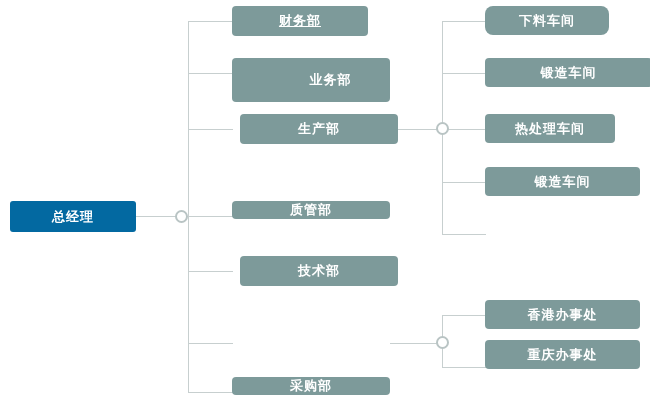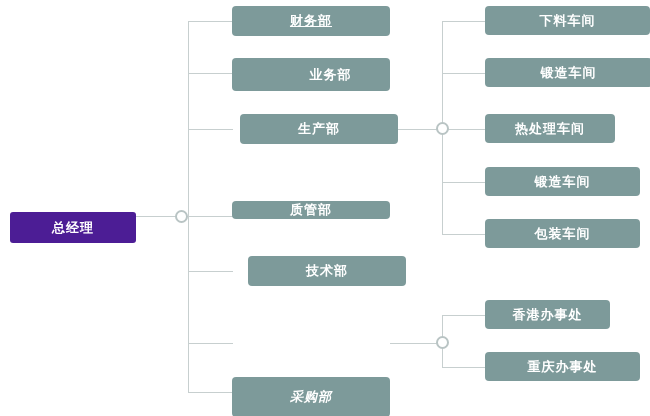--- a/index.html
+++ b/index.html
@@ -23,25 +23,24 @@
     box-sizing: border-box;
     display: flex;
     align-items: center;
     justify-content: center;
     border-radius: 4px;
     font-size: 13px;
     letter-spacing: 1px;
     white-space: nowrap;
   }
   .node.root {
-    background: #4c1d95;
+    background: #0369a1;
     color: #ffffff;
     font-weight: bold;
     border-radius: 3px;
-    margin-top: 11px;
   }
   .node.dept {
     background: #7d9a9a;
     color: #ffffff;
     font-weight: bold;
   }
   .connector {
     position: absolute;
     background: #c7cfcf;
   }
@@ -84,40 +83,39 @@
   <div class="connector vline" style="left:442px; top:315px; height:52px;"></div>
   <div class="connector hline" style="left:442px; top:315px; width:44px;"></div>
   <div class="connector hline" style="left:442px; top:367px; width:44px;"></div>
 
   <div class="junction" style="left:175px; top:210px;"></div>
   <div class="junction" style="left:436px; top:122px;"></div>
   <div class="junction" style="left:436px; top:336px;"></div>
 
   <div class="node root" style="left:10px; top:201px; width:126px; height:31px;">总经理</div>
 
-  <div class="node dept" style="left:232px; top:6px; width:158px; height:30px;text-decoration:underline;">财务部</div>
+  <div class="node dept" style="left:232px; top:6px; width:136px; height:30px;text-decoration:underline;">财务部</div>
 
-  <div class="node dept" style="left:232px; top:58px; width:158px; height:33px;padding-left:39px;">业务部</div>
+  <div class="node dept" style="left:232px; top:58px; width:158px; height:44px;padding-left:39px;">业务部</div>
 
   <div class="node dept" style="left:232px; top:114px; width:158px; height:30px;margin-left:8px;">生产部</div>
 
   <div class="node dept" style="left:232px; top:201px; width:158px; height:18px;">质管部</div>
 
-  <div class="node dept" style="left:248px; top:256px; width:158px; height:30px;">技术部</div>
+  <div class="node dept" style="left:240px; top:256px; width:158px; height:30px;">技术部</div>
 
 
-  <div class="node dept" style="left:232px; top:377px; width:158px; height:40px;font-style:italic;">采购部</div>
+  <div class="node dept" style="left:232px; top:377px; width:158px; height:18px;">采购部</div>
 
-  <div class="node dept" style="left:485px; top:6px; width:165px; height:29px;">下料车间</div>
+  <div class="node dept" style="left:485px; top:6px; width:124px; height:29px;border-radius:8px;">下料车间</div>
 
   <div class="node dept" style="left:485px; top:58px; width:167px; height:29px;">锻造车间</div>
 
   <div class="node dept" style="left:485px; top:114px; width:130px; height:29px;">热处理车间</div>
 
   <div class="node dept" style="left:485px; top:167px; width:155px; height:29px;">锻造车间</div>
 
-  <div class="node dept" style="left:485px; top:219px; width:155px; height:29px;">包装车间</div>
 
-  <div class="node dept" style="left:485px; top:300px; width:125px; height:29px;">香港办事处</div>
+  <div class="node dept" style="left:485px; top:300px; width:155px; height:29px;">香港办事处</div>
 
-  <div class="node dept" style="left:485px; top:352px; width:155px; height:29px;">重庆办事处</div>
+  <div class="node dept" style="left:485px; top:340px; width:155px; height:29px;">重庆办事处</div>
 
 </div>
 
 </body></html>

